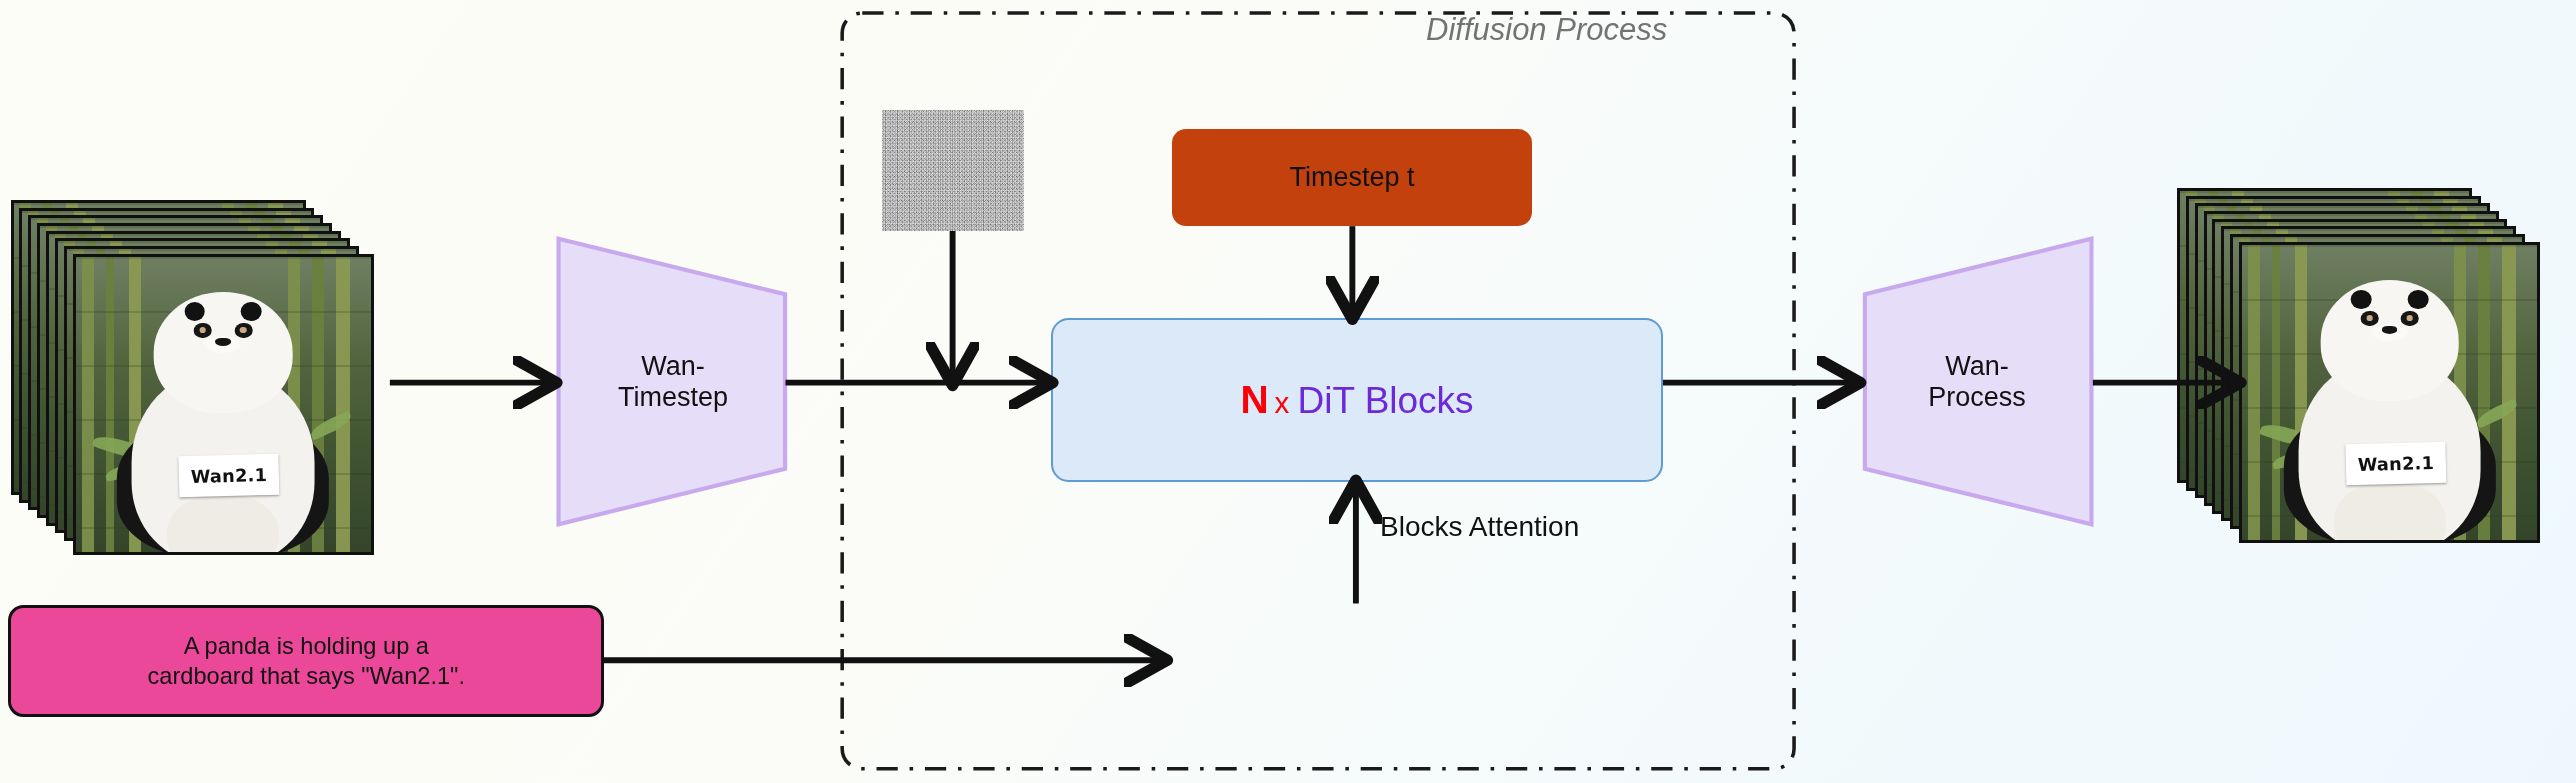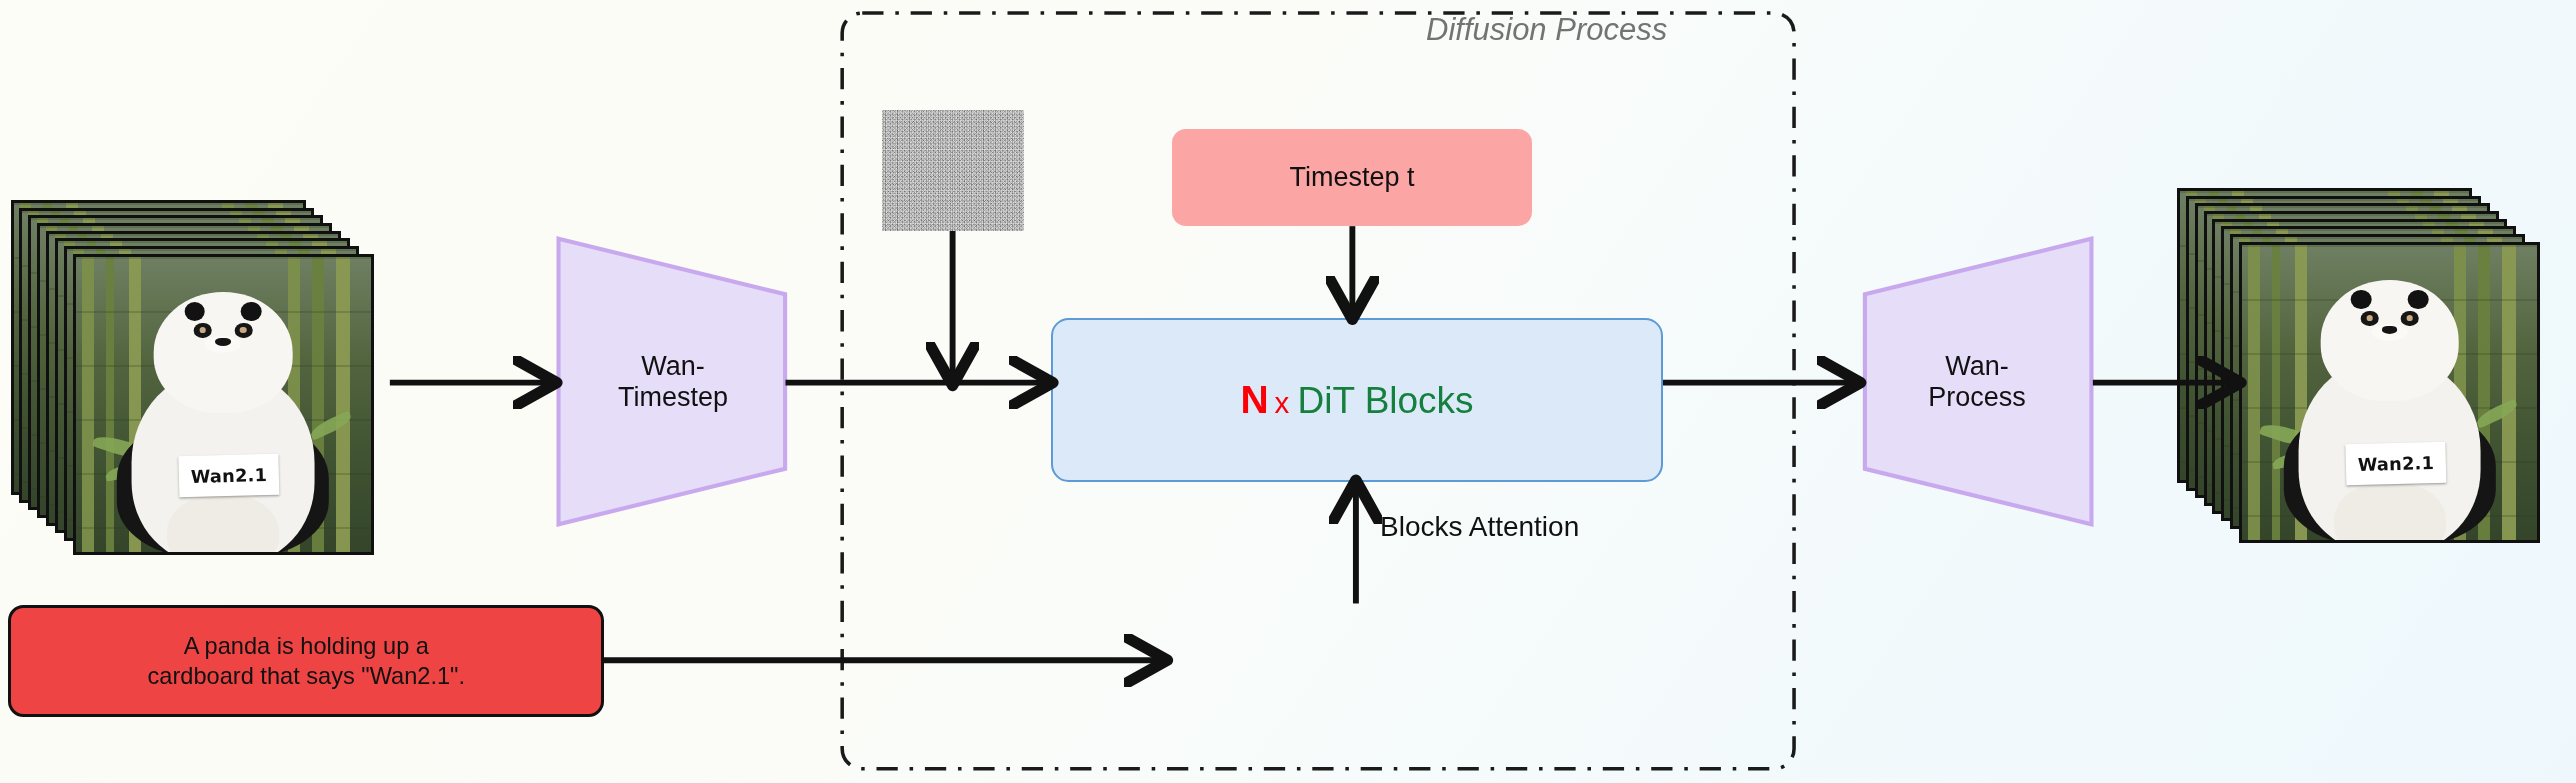--- a/index.html
+++ b/index.html
@@ -111,26 +111,26 @@
     display:flex;align-items:center;justify-content:center;
     color:#111;text-align:center;
   }
 
   .dit-box{
     background:#dce9f8;border:2.4px solid #5c9bd6;border-radius:17.7px;
   }
   .dit-text{display:flex;align-items:baseline;gap:0;white-space:nowrap;}
   .dit-n{color:#fb0007;font-weight:700;}
   .dit-x{color:#fb0007;}
-  .dit-rest{color:#15803d;}
-
-  .ts-box{background:#fca5a5;border-radius:14px;}
+  .dit-rest{color:#6d28d9;}
+
+  .ts-box{background:#c2410c;border-radius:14px;}
   .umt-box{background:#e3efdc;border:1.8px solid #8cba76;border-radius:13px;}
   .prompt-box{
-    background:#ef4444;border:3.5px solid #111;border-radius:15.4px;
+    background:#ec4899;border:3.5px solid #111;border-radius:15.4px;
     flex-direction:column;line-height:1.28;padding:0 10.6px;
   }
 
   .plain-label{position:absolute;color:#111;white-space:nowrap;}
   .italic-label{position:absolute;color:#737373;white-space:nowrap;font-style:italic;}
 </style>
 </head>
 <body>
 
 <div id="stage">

